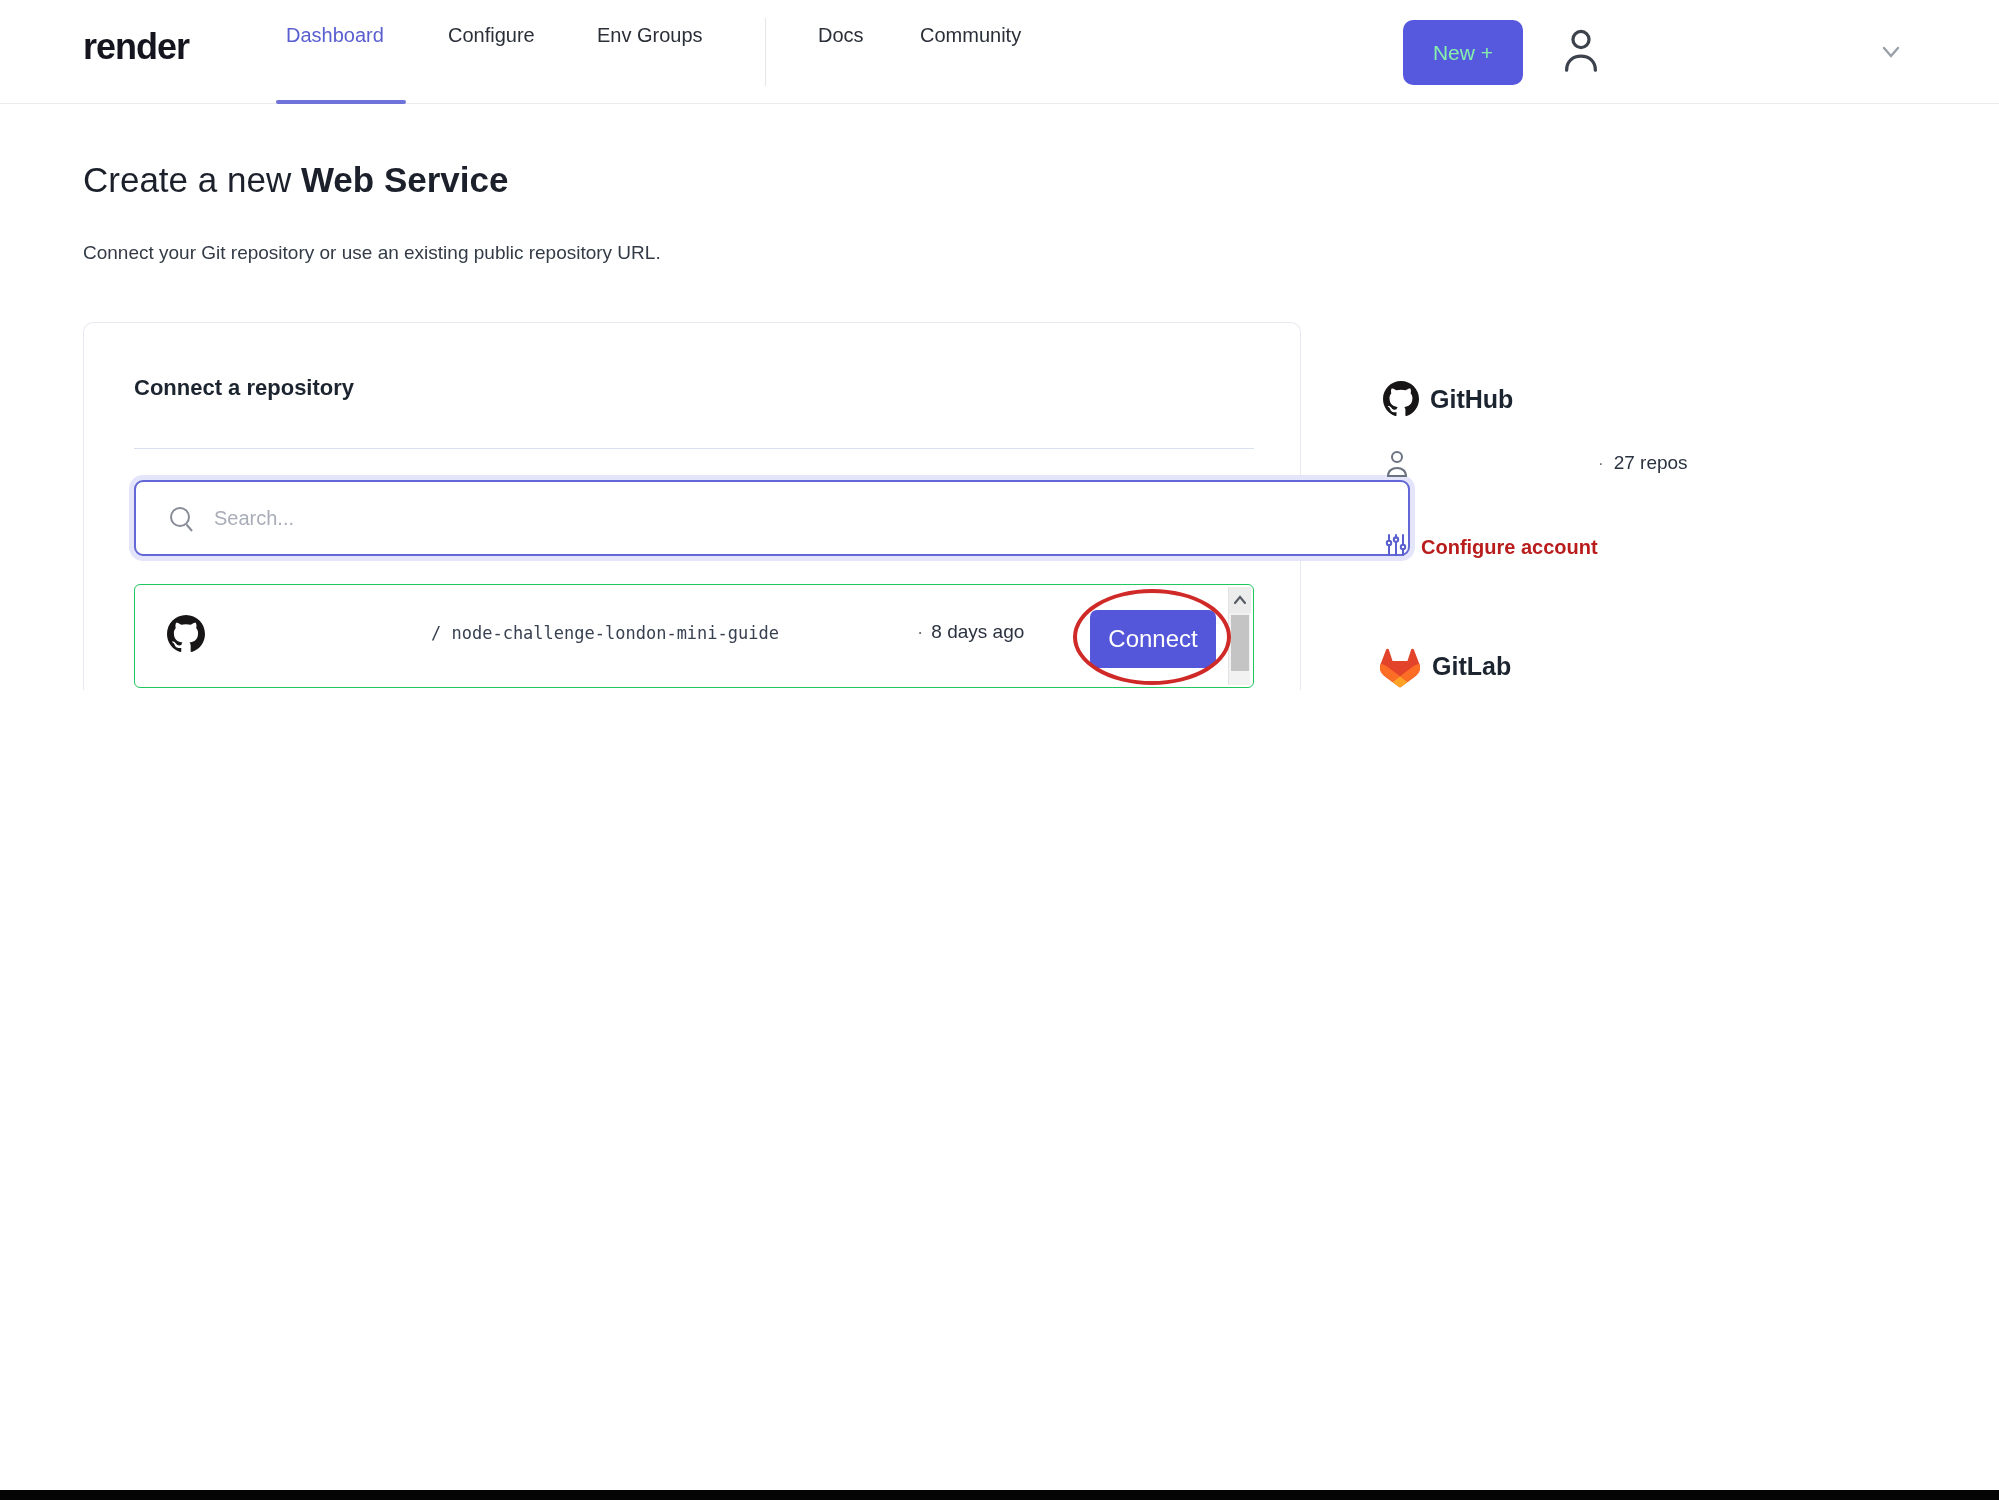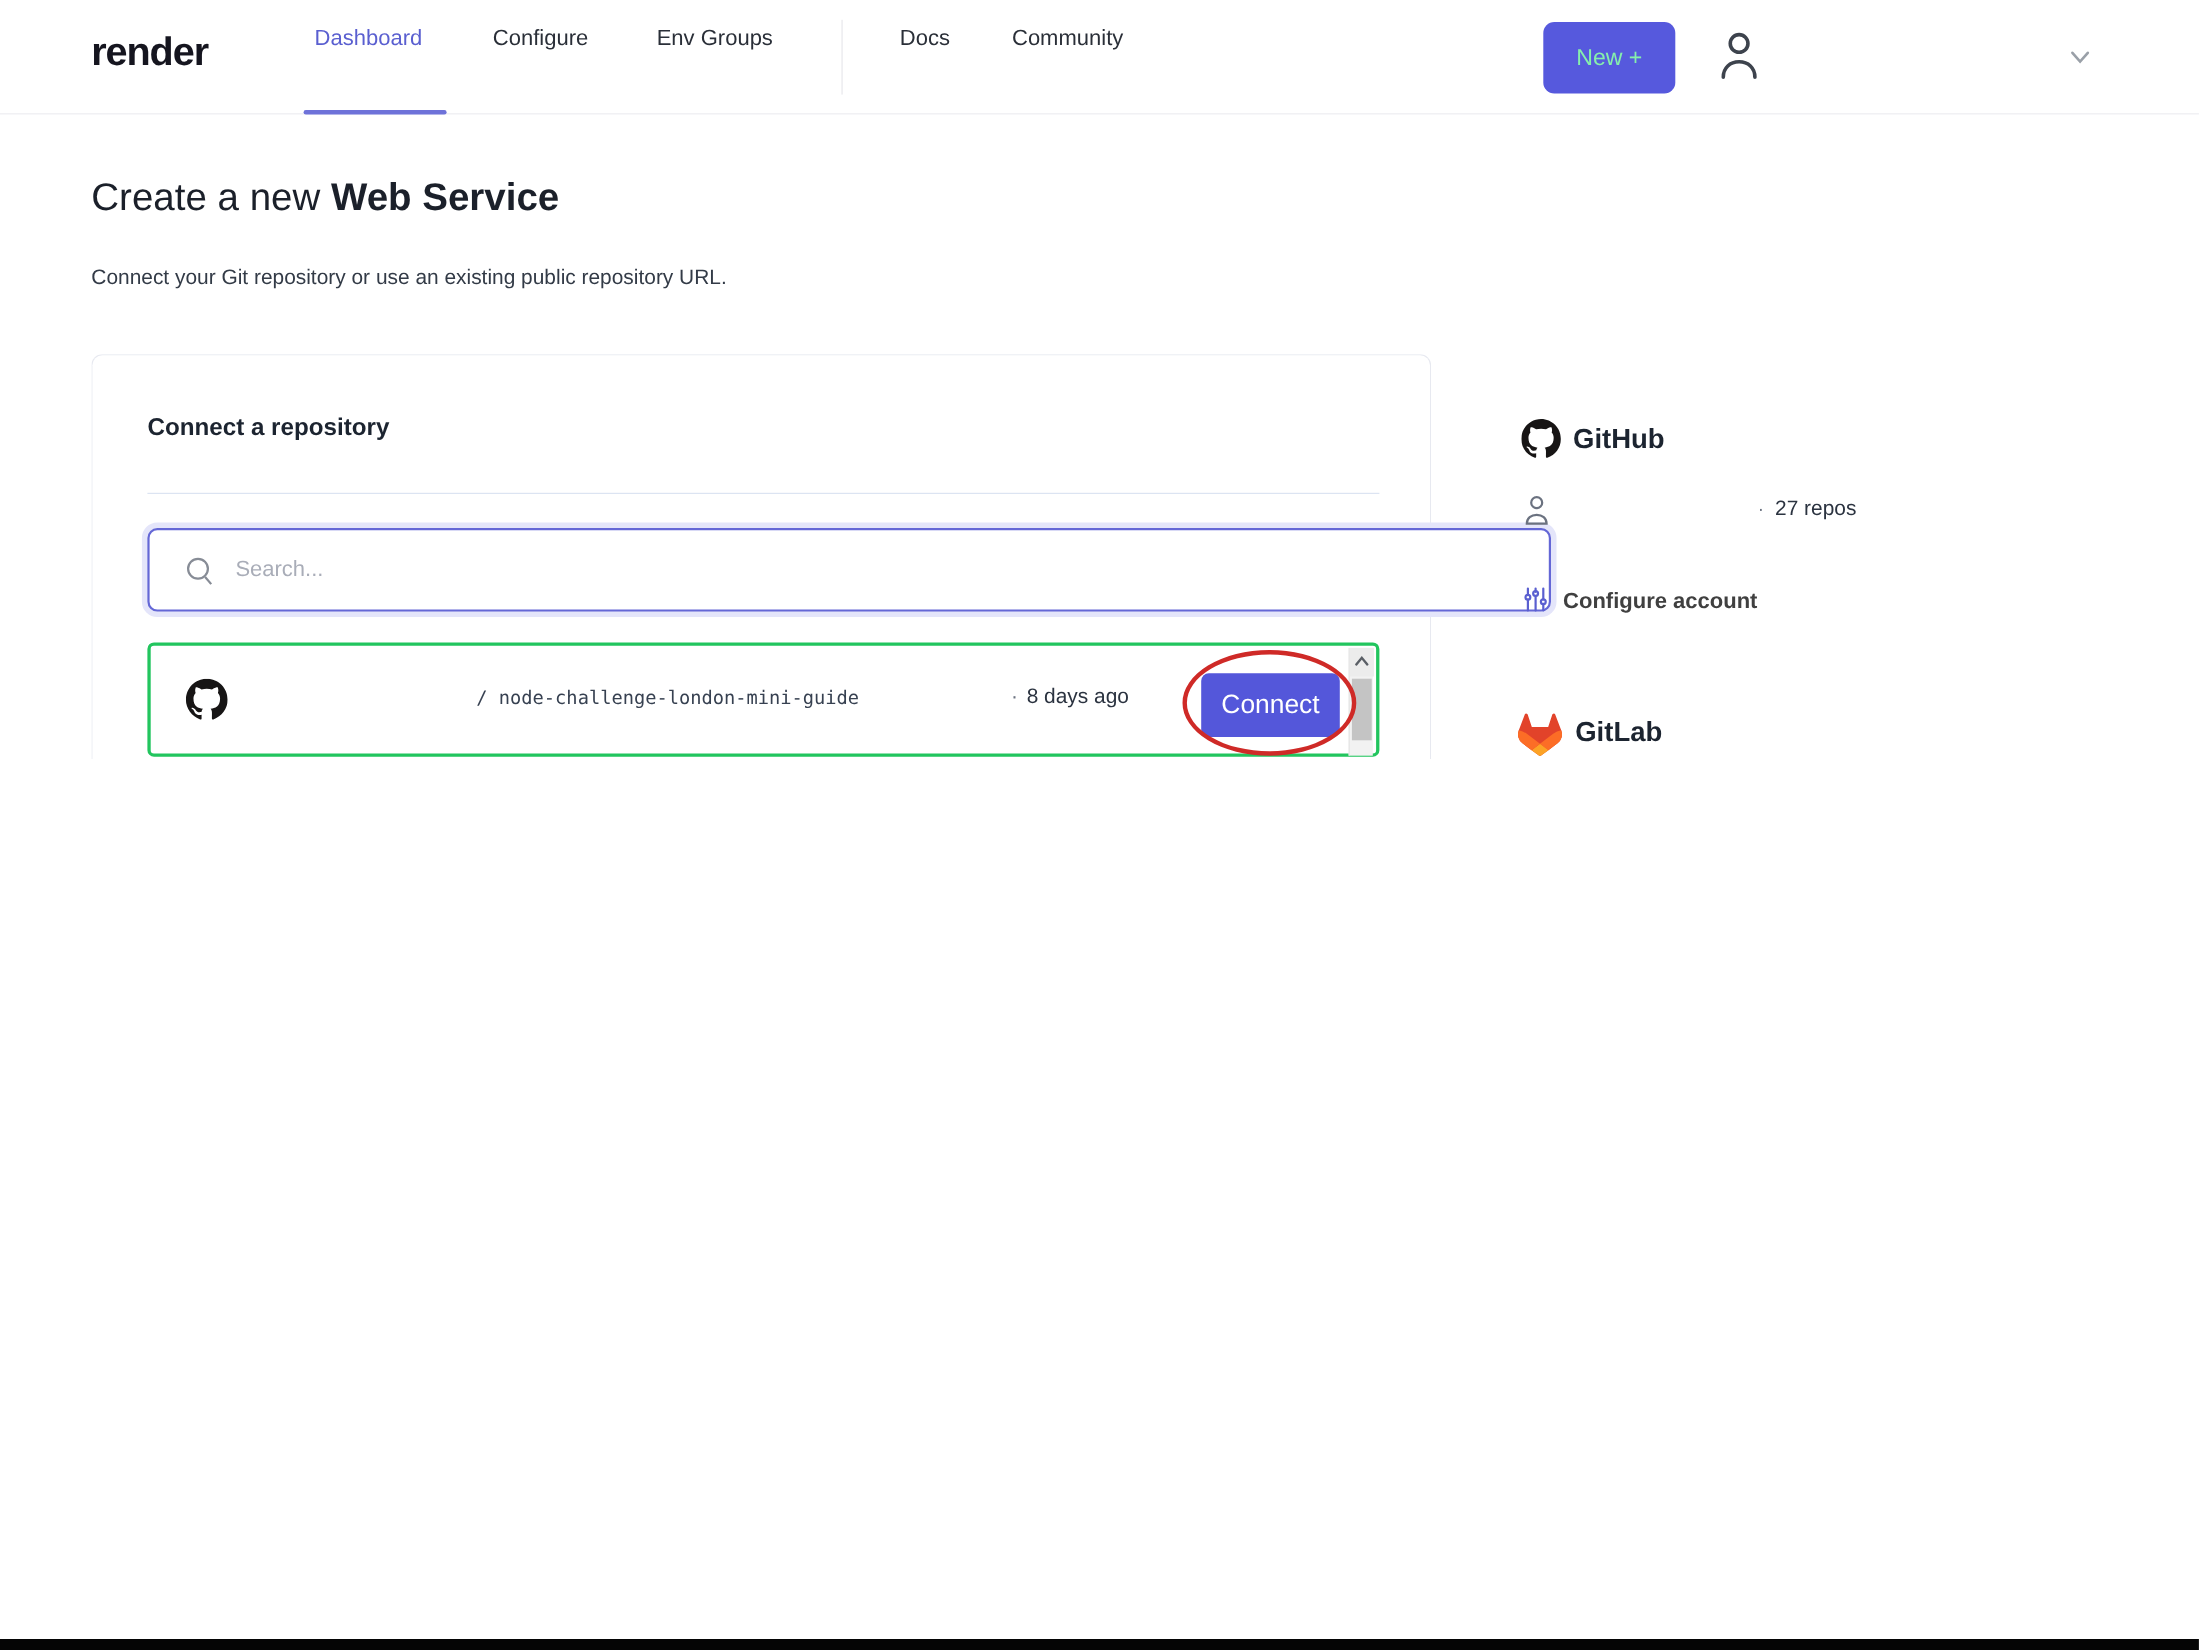--- a/index.html
+++ b/index.html
@@ -31,21 +31,21 @@
   
   .card { position:absolute; left:83px; top:322px; width:1218px; height:368px; background:#fff; border:1px solid #e7e9f0; border-bottom:none; border-radius:10px 10px 0 0; }
   .card-heading { position:absolute; left:50px; top:52px; font-size:22px; font-weight:700; color:#1c2430; }
   .card-divider { position:absolute; left:50px; top:125px; width:1120px; height:1px; background:#d9e1f1; }
   .search-wrap { position:absolute; left:50px; top:157px; width:1276px; height:76px; border:2px solid #6467d6; border-radius:9px; box-shadow:0 0 0 5px #e4e5fa; background:#fff; }
   .search-icon { position:absolute; left:30px; top:22px; width:32px; height:32px; }
   .search-input { position:absolute; left:78px; top:2px; width:1020px; height:68px; border:none; outline:none; font-size:20px; color:#3a424e; font-family:"Liberation Sans", sans-serif; background:transparent; }
   .search-input::placeholder { color:#a9adb8; }
 
   
-  .repo-list { position:absolute; left:50px; top:261px; width:1120px; height:104px; border:3px solid #22c55e; border-radius:6px; background:#fff; }
+  .repo-list { position:absolute; left:50px; top:261px; width:1120px; height:104px; border:1px solid #22c55e; border-radius:6px; background:#fff; }
   .repo-row { position:absolute; left:0; top:0; width:100%; height:100%; display:flex; align-items:center; }
   .gh-row-icon { position:absolute; left:32px; top:30px; width:38px; height:38px; }
   .repo-owner { position:absolute; left:92px; top:38px; width:200px; height:24px; }
   .repo-path { position:absolute; left:296px; top:38px; font-family:"DejaVu Sans Mono", monospace; font-size:17px; color:#374151; white-space:nowrap; }
   .repo-meta { position:absolute; left:782px; top:36px; font-size:19px; color:#2b3340; white-space:nowrap; }
   .repo-bullet { color:#6b7280; margin-right:8px; }
   .connect-btn { position:absolute; left:955px; top:25px; width:126px; height:58px; background:#5457da; color:#fff; border:none; border-radius:7px; font-size:24px; font-family:"Liberation Sans", sans-serif; cursor:pointer; z-index:2; }
   .annotation-ellipse { position:absolute; left:938px; top:4px; width:158px; height:96px; border:4px solid #cf2a27; border-radius:50%; pointer-events:none; z-index:3; }
 
   
@@ -54,21 +54,21 @@
   .scroll-thumb { position:absolute; left:2px; top:28px; width:18px; height:56px; background:#c4c4c4; cursor:grab; }
 
   
   .gh-section-icon { position:absolute; left:1383px; top:381px; width:36px; height:36px; }
   .gh-title { position:absolute; left:1430px; top:385px; font-size:25px; font-weight:700; color:#1c2430; }
   .acct-icon { position:absolute; left:1385px; top:449px; width:24px; height:30px; }
   .acct-redacted { position:absolute; left:1420px; top:452px; width:170px; height:24px; }
   .acct-meta { position:absolute; left:1598px; top:452px; font-size:19px; color:#2b3340; }
   .acct-bullet { color:#6b7280; margin-right:10px; font-size:17px; }
   .configure-link { position:absolute; left:1385px; top:533px; display:flex; align-items:center; gap:14px; cursor:pointer; text-decoration:none; }
-  .configure-label { font-size:20px; font-weight:600; color:#404040; }
+  .configure-label { font-size:20px; font-weight:600; color:#b91c1c; }
   .gl-section-icon { position:absolute; left:1380px; top:648px; width:40px; height:40px; }
   .gl-title { position:absolute; left:1432px; top:652px; font-size:25px; font-weight:700; color:#1c2430; }
 
   
   .bottom-bar { position:absolute; left:0; top:1490px; width:1999px; height:10px; background:#050505; }
 </style>
 </head>
 <body>
 
 <div class="screen">

